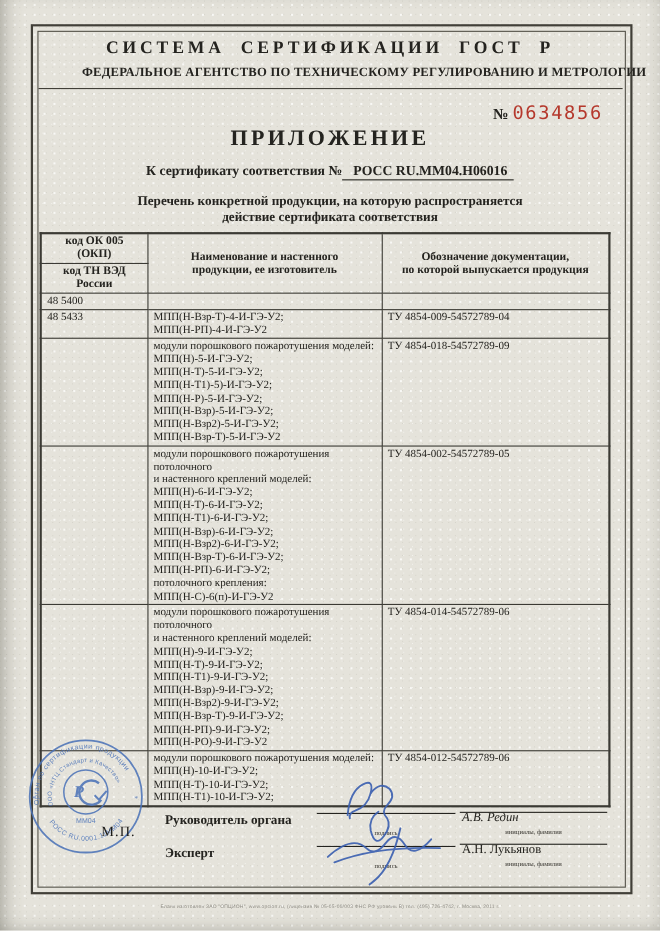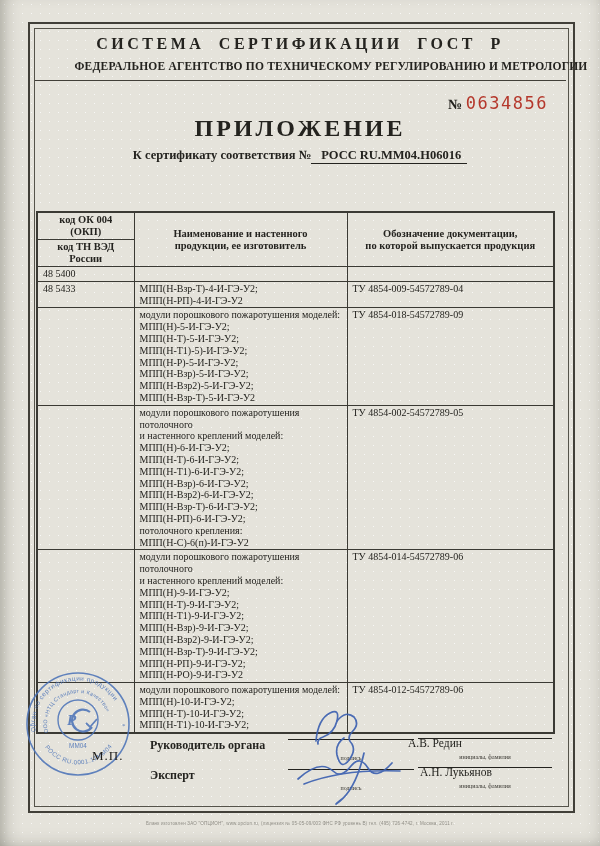--- a/index.html
+++ b/index.html
@@ -15,21 +15,21 @@
   }
   .frame-outer{position:absolute;left:28px;top:22px;width:543px;height:787px;border:2px solid #413f38;}
   .frame-inner{position:absolute;left:34px;top:28px;width:533px;height:777px;border:1px solid #55534a;
     background-image:radial-gradient(rgba(255,255,255,.5) 10%, rgba(255,255,255,0) 12%);background-size:8px 8px;}
   .hdr-divider{position:absolute;left:35px;top:80px;width:531px;border-top:1.5px solid #413f38;}
   .center{position:absolute;left:0;width:600px;text-align:center;}
   .h1{top:35px;font-size:16px;font-weight:bold;letter-spacing:3.5px;word-spacing:7px;}
   .h2{top:60px;font-size:11.5px;font-weight:bold;letter-spacing:.2px;padding-left:31px;}
   .docnum{position:absolute;top:93px;right:52px;font-size:14px;font-weight:bold;}
   .docnum .digits{font-family:"DejaVu Sans Mono",monospace;font-size:17px;font-weight:normal;color:#b5382c;letter-spacing:1.5px;}
-  .title{top:115px;font-size:24px;font-weight:bold;letter-spacing:3px;}
+  .title{top:115px;font-size:20px;font-weight:bold;letter-spacing:3px;}
   .subtitle{top:148px;font-size:12.5px;font-weight:bold;}
   .subtitle .certnum{border-bottom:1px solid #24231f;padding:0 6px 1px 10px;}
   .desc{top:175px;font-size:12px;font-weight:bold;line-height:15px;white-space:pre-line;}
   table.products{
     position:absolute;left:36px;top:211px;width:517px;border-collapse:collapse;table-layout:fixed;
     font-size:10px;line-height:11.8px;
   }
   table.products th,table.products td{border:1px solid #3b3a34;vertical-align:top;padding:1px 5px;text-align:left;font-weight:normal;}
   table.products{border:2px solid #3b3a34;}
   table.products th{font-weight:bold;font-size:10.5px;vertical-align:middle;text-align:center;}
@@ -63,30 +63,32 @@
     <span>№</span>
     <span class="digits">0634856</span>
   </div>
 
   <div class="center title">ПРИЛОЖЕНИЕ</div>
 
   <div class="center subtitle">
     <span>К сертификату соответствия №</span><span class="certnum">РОСС RU.ММ04.Н06016</span>
   </div>
 
+  <div class="center desc">Перечень конкретной продукции,  на которую распространяется
+действие сертификата соответствия</div>
 
   <table class="products">
     <colgroup>
         <col class="code-col">
         <col class="prod-col">
         <col class="doc-col">
       </colgroup>
     <tbody>
         <tr>
-      <th class="th-sub">код ОК 004 (ОКП)</th>
+      <th class="th-sub">код ОК 005 (ОКП)</th>
       <th rowspan="2" class="preline">Наименование и настенного
 продукции, ее изготовитель</th>
       <th rowspan="2" class="preline">Обозначение документации,
 по которой выпускается продукция</th>
     </tr>
     <tr>
       <th class="th-sub">код ТН ВЭД России</th>
     </tr>
     <tr class="row-thin">
       <td>48 5400</td>
@@ -175,21 +177,21 @@
     <text x="47" y="57" font-size="15" font-style="italic" font-weight="bold" fill="#4d74b8" font-family="Liberation Serif, serif">Р</text>
     <path d="M 70 44 a 11 11 0 1 0 2 15" fill="none" stroke="#4d74b8" stroke-width="2.2"></path>
     <path d="M 66 55 l 4 4 7 -8" fill="none" stroke="#4d74b8" stroke-width="1.8"></path>
     <text x="58" y="80" font-size="6.4" fill="#4d74b8" text-anchor="middle" font-family="Liberation Sans, sans-serif">ММ04</text>
   </svg>
   <div class="mp">М.П.</div>
 
   <div class="sig-role" style="top:738px;">Руководитель органа</div>
   <div class="sig-line" style="left:288px;top:739px;width:126px;"></div>
   <div class="tiny-label" style="left:288px;top:755px;width:126px;">подпись</div>
-  <div class="sig-name" style="left:408px;top:737px;">А.В. Редин</div>
+  <div class="sig-name" style="left:420px;top:737px;font-style:italic;">А.В. Редин</div>
   <div class="sig-line" style="left:418px;top:738px;width:134px;"></div>
   <div class="tiny-label" style="left:418px;top:754px;width:134px;">инициалы, фамилия</div>
 
   <div class="sig-role" style="top:768px;">Эксперт</div>
   <div class="sig-line" style="left:288px;top:769px;width:126px;"></div>
   <div class="tiny-label" style="left:288px;top:785px;width:126px;">подпись</div>
   <div class="sig-name" style="left:420px;top:766px;">А.Н. Лукьянов</div>
   <div class="sig-line" style="left:418px;top:767px;width:134px;"></div>
   <div class="tiny-label" style="left:418px;top:783px;width:134px;">инициалы, фамилия</div>
 

